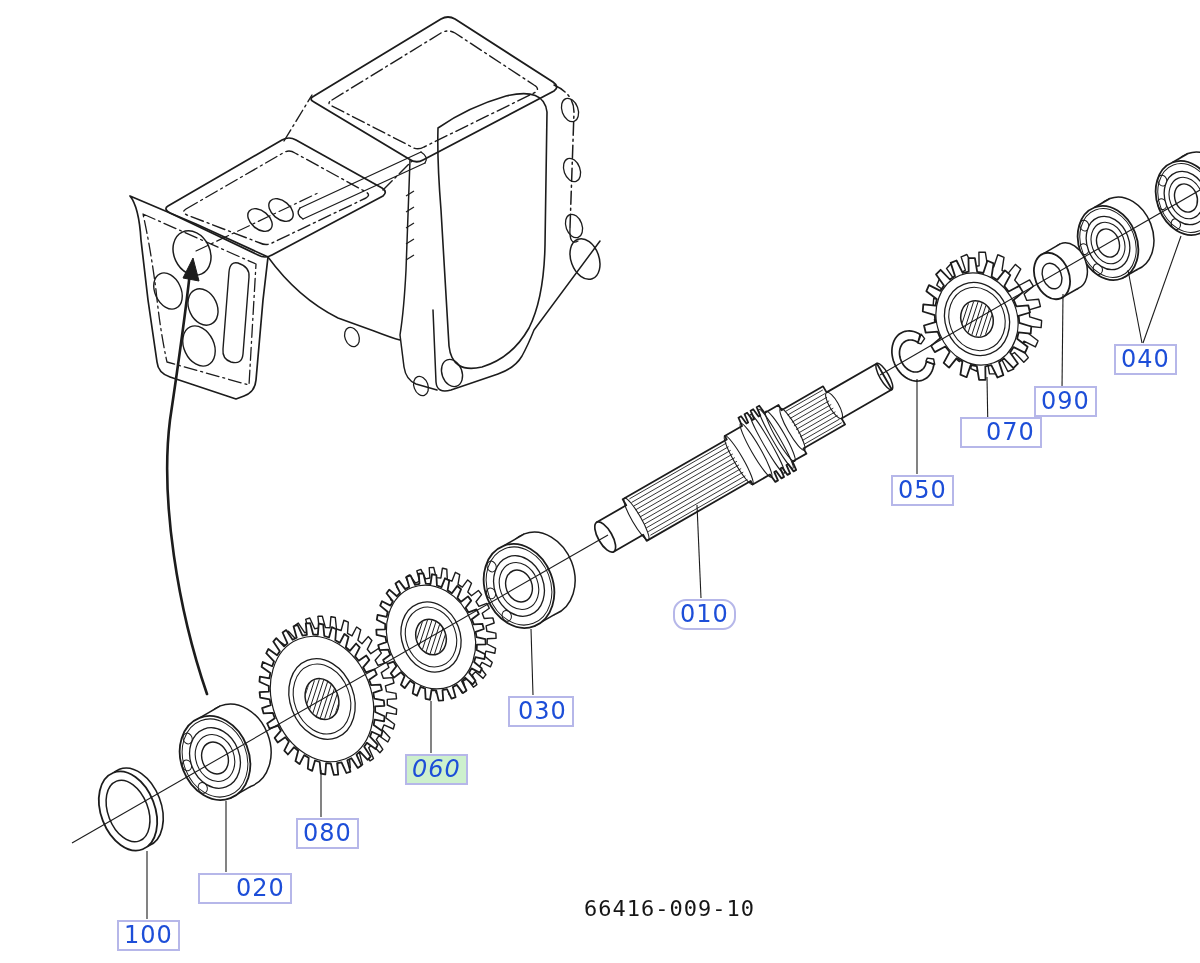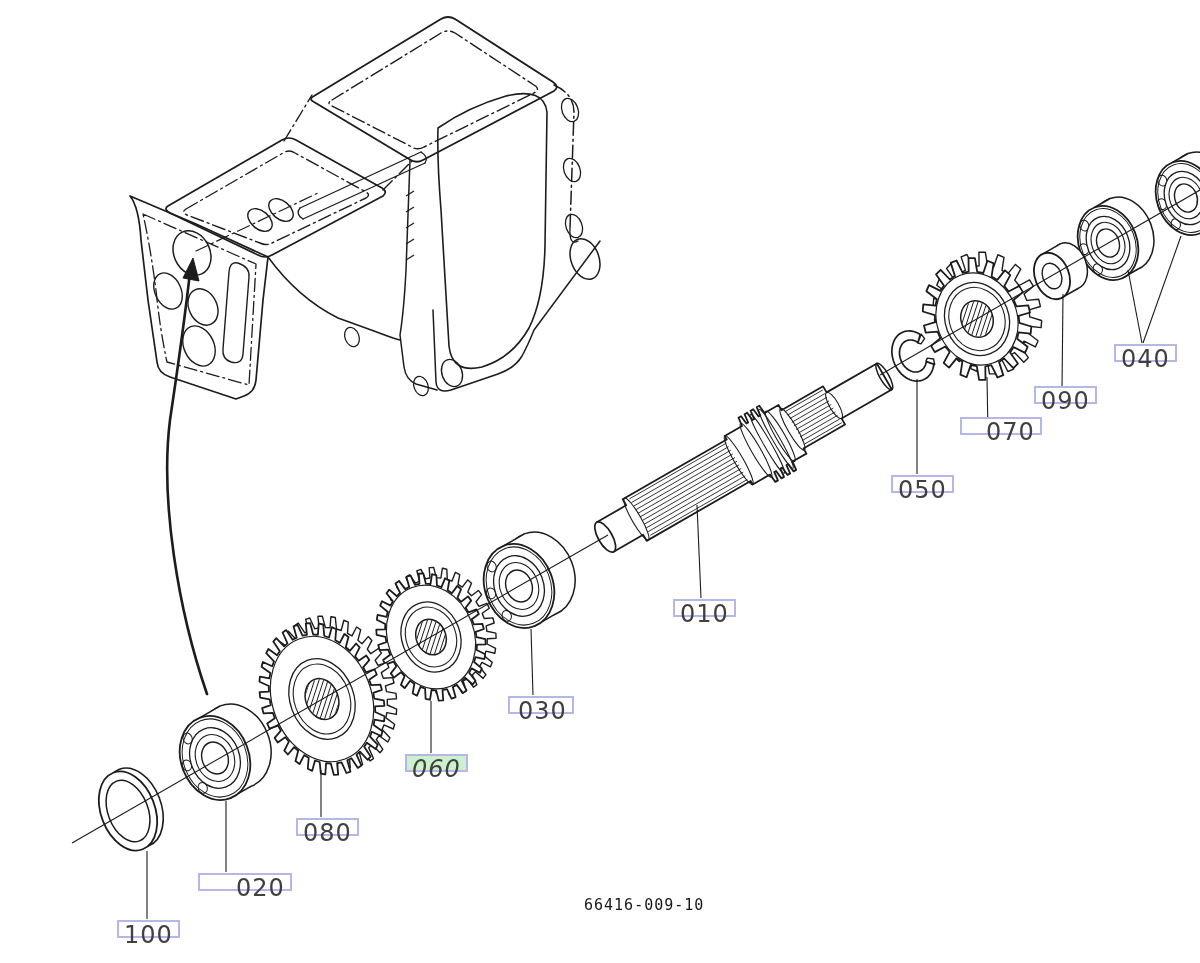--- a/index.html
+++ b/index.html
@@ -1,24 +1,24 @@
 <!DOCTYPE html>
 <html><head>
 <meta charset="utf-8">
 <style>
   html,body{margin:0;padding:0;background:#ffffff;}
   #stage{position:relative;width:1200px;height:963px;background:#ffffff;overflow:hidden;
          font-family:"DejaVu Sans","Liberation Sans",sans-serif;}
   #drawing{position:absolute;left:0;top:0;}
-  .part-label{position:absolute;box-sizing:border-box;height:18px;line-height:27px;
-    padding:0 5px;border:2px solid #b6b7e9;background:#ffffff;color:#404040;
+  .part-label{position:absolute;box-sizing:border-box;height:31px;line-height:27px;
+    padding:0 5px;border:2px solid #b6b7e9;background:#ffffff;color:#1d4ed8;
     font-size:24px;letter-spacing:1px;font-family:"DejaVu Sans","Liberation Sans",sans-serif;
     cursor:pointer;user-select:none;}
   .part-label.hl{background:#cdf0cd;font-style:italic;}
-  #doc-number{position:absolute;color:#161616;font-size:15px;letter-spacing:1px;
+  #doc-number{position:absolute;color:#161616;font-size:22px;letter-spacing:1px;
     font-family:"DejaVu Sans Mono","Liberation Mono",monospace;}
 </style>
 </head>
 <body>
 
 <div id="stage">
   <div id="drawing"><svg width="1200" height="963" viewBox="0 0 1200 963">
         <g>
           <path d="M 168,206 L 282,140 Q 289,136 296,140 L 382,188 Q 388,192 383,196 L 272,255 Q 265,259 258,255 L 170,213 Q 163,209 168,206 Z" fill="none" stroke="#1c1c1c" stroke-width="1.7" stroke-linejoin="round" stroke-linecap="round"></path>
           <path d="M 186,209 L 283,153 Q 289,149 295,153 L 366,192 Q 371,195 366,198 L 272,243 Q 266,246 260,243 L 187,215 Q 181,212 186,209 Z" fill="none" stroke="#1c1c1c" stroke-width="1.4" stroke-linejoin="round" stroke-linecap="round" stroke-dasharray="13 4 2 4"></path>
@@ -265,21 +265,21 @@
           <line x1="531" y1="629" x2="533" y2="695" stroke="#1c1c1c" stroke-width="1.1"></line>
           <line x1="697" y1="505" x2="701" y2="598" stroke="#1c1c1c" stroke-width="1.1"></line>
           <line x1="917" y1="379" x2="917" y2="474" stroke="#1c1c1c" stroke-width="1.1"></line>
           <line x1="987" y1="377" x2="988" y2="434" stroke="#1c1c1c" stroke-width="1.1"></line>
           <line x1="1063" y1="294" x2="1062" y2="389" stroke="#1c1c1c" stroke-width="1.1"></line>
           <line x1="1128" y1="270" x2="1142" y2="343" stroke="#1c1c1c" stroke-width="1.1"></line>
           <line x1="1181" y1="236" x2="1143" y2="343" stroke="#1c1c1c" stroke-width="1.1"></line>
         </g>
       </svg></div>
   <div id="labels-layer">
-      <div class="part-label" style="left: 673px; top: 599px;">010</div>
+      <div class="part-label" style="left: 673px; top: 599px; border-radius: 13px;">010</div>
       <div class="part-label" style="left: 198px; top: 873px; padding-left: 36px;">020</div>
       <div class="part-label" style="left: 508px; top: 696px; padding-left: 8px;">030</div>
       <div class="part-label" style="left: 1114px; top: 344px;">040</div>
       <div class="part-label" style="left: 891px; top: 475px;">050</div>
       <div class="part-label hl" style="left: 405px; top: 754px;">060</div>
       <div class="part-label" style="left: 960px; top: 417px; padding-left: 24px;">070</div>
       <div class="part-label" style="left: 296px; top: 818px; text-align: center;">080</div>
       <div class="part-label" style="left: 1034px; top: 386px;">090</div>
       <div class="part-label" style="left: 117px; top: 920px;">100</div>
     </div>

